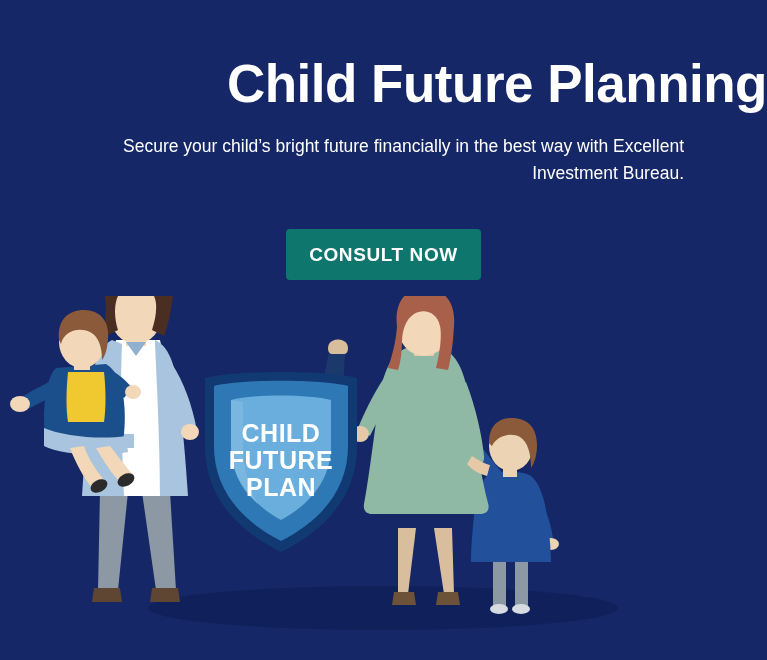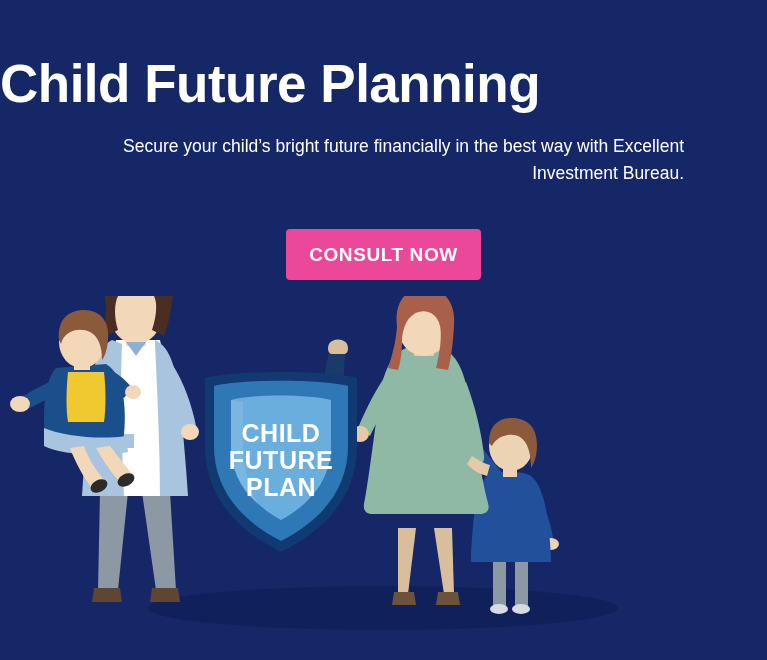--- a/index.html
+++ b/index.html
@@ -21,21 +21,21 @@
     background: #152766;
     overflow: hidden;
   }
 
   
   .headline {
     position: absolute;
     left: 0;
     top: 52px;
     width: 767px;
-    text-align: left;
+    text-align: right;
     color: #ffffff;
     font-size: 53px;
     line-height: 64px;
     font-weight: 700;
     letter-spacing: -0.5px;
     margin: 0;
   }
   .subhead {
     position: absolute;
     left: 83px;
@@ -83,21 +83,21 @@
 </style>
 </head>
 <body style="background: rgb(21, 39, 102);">
 
 <div id="hero" style="background: rgb(21, 39, 102);">
 
   <h1 class="headline">Child Future Planning</h1>
 
   <p class="subhead">Secure your child’s bright future financially in the best way with Excellent Investment Bureau.</p>
 
-  <button class="cta" style="background: #ec4899; color: rgb(255, 255, 255); text-align: right;">CONSULT NOW</button>
+  <button class="cta" style="background: #0f766e; color: rgb(255, 255, 255); text-align: right;">CONSULT NOW</button>
 
   <svg class="illustration" viewBox="0 0 767 364" xmlns="http://www.w3.org/2000/svg">
 
     <ellipse cx="383" cy="312" rx="235" ry="22" fill="#10205A"></ellipse>
 
     <g>
 
       <rect x="493" y="260" width="13" height="52" fill="#8C98A4"></rect>
       <rect x="515" y="260" width="13" height="52" fill="#8C98A4"></rect>
 

